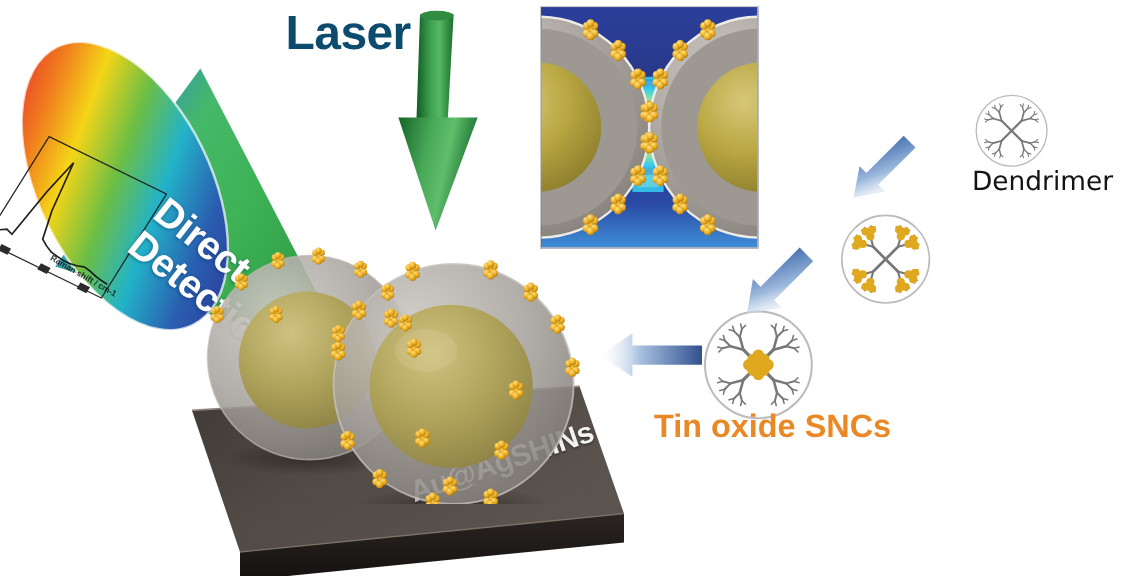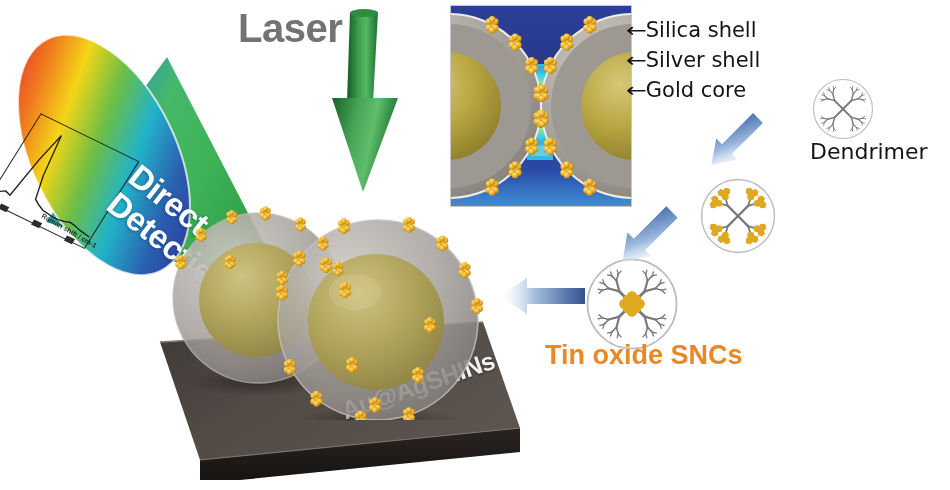--- a/index.html
+++ b/index.html
@@ -15,21 +15,21 @@
     overflow: hidden;
     font-family: "Liberation Sans", sans-serif;
   }
   .abs { position: absolute; }
 
   
   #laser-label {
     left: 238px; top: 6px;
     font-size: 40px;
     font-weight: bold;
-    color: #737373;
+    color: #0c4a6e;
     letter-spacing: -0.5px;
   }
 
   
   .inset-label {
     font-size: 21px;
     color: #141414;
     white-space: nowrap;
     font-family: "DejaVu Sans", sans-serif;
   }
@@ -699,31 +699,20 @@
               <circle cx="135.55" cy="21.71" r="3.26" fill="url(#insetCluster)"></circle>
               <circle cx="142.06" cy="21.71" r="3.26" fill="url(#insetCluster)"></circle>
               <circle cx="138.81" cy="13.34" r="3.26" fill="url(#insetCluster)"></circle>
               <circle cx="138.81" cy="24.19" r="3.26" fill="url(#insetCluster)"></circle>
             </g>
           </g>
       </g>
     </svg>
   </div>
 
-  <div class="abs" style="left:628px; top:18px;">
-    <div class="inset-label">
-      <span class="arrow-glyph">←</span><span>Silica shell</span>
-    </div>
-    <div class="inset-label" style="margin-top:6px;">
-      <span class="arrow-glyph">←</span><span>Silver shell</span>
-    </div>
-    <div class="inset-label" style="margin-top:6px;">
-      <span class="arrow-glyph">←</span><span>Gold core</span>
-    </div>
-  </div>
 
   <svg class="abs" style="left:812px; top:78px;" width="62" height="62" viewBox="0 0 62 62">
     <g class="dendrimer">
         <line x1="31.00" y1="31.00" x2="39.34" y2="39.34" stroke="#77787a" stroke-width="1.86" stroke-linecap="round"></line>
         <line x1="39.34" y1="39.34" x2="46.40" y2="41.26" stroke="#77787a" stroke-width="1.45" stroke-linecap="round"></line>
         <line x1="46.40" y1="41.26" x2="50.79" y2="40.12" stroke="#77787a" stroke-width="1.13" stroke-linecap="round"></line>
         <line x1="50.79" y1="40.12" x2="52.80" y2="38.15" stroke="#77787a" stroke-width="0.88" stroke-linecap="round"></line>
         <line x1="50.79" y1="40.12" x2="53.51" y2="40.86" stroke="#77787a" stroke-width="0.88" stroke-linecap="round"></line>
         <line x1="46.40" y1="41.26" x2="49.61" y2="44.47" stroke="#77787a" stroke-width="1.13" stroke-linecap="round"></line>
         <line x1="49.61" y1="44.47" x2="52.32" y2="45.21" stroke="#77787a" stroke-width="0.88" stroke-linecap="round"></line>

